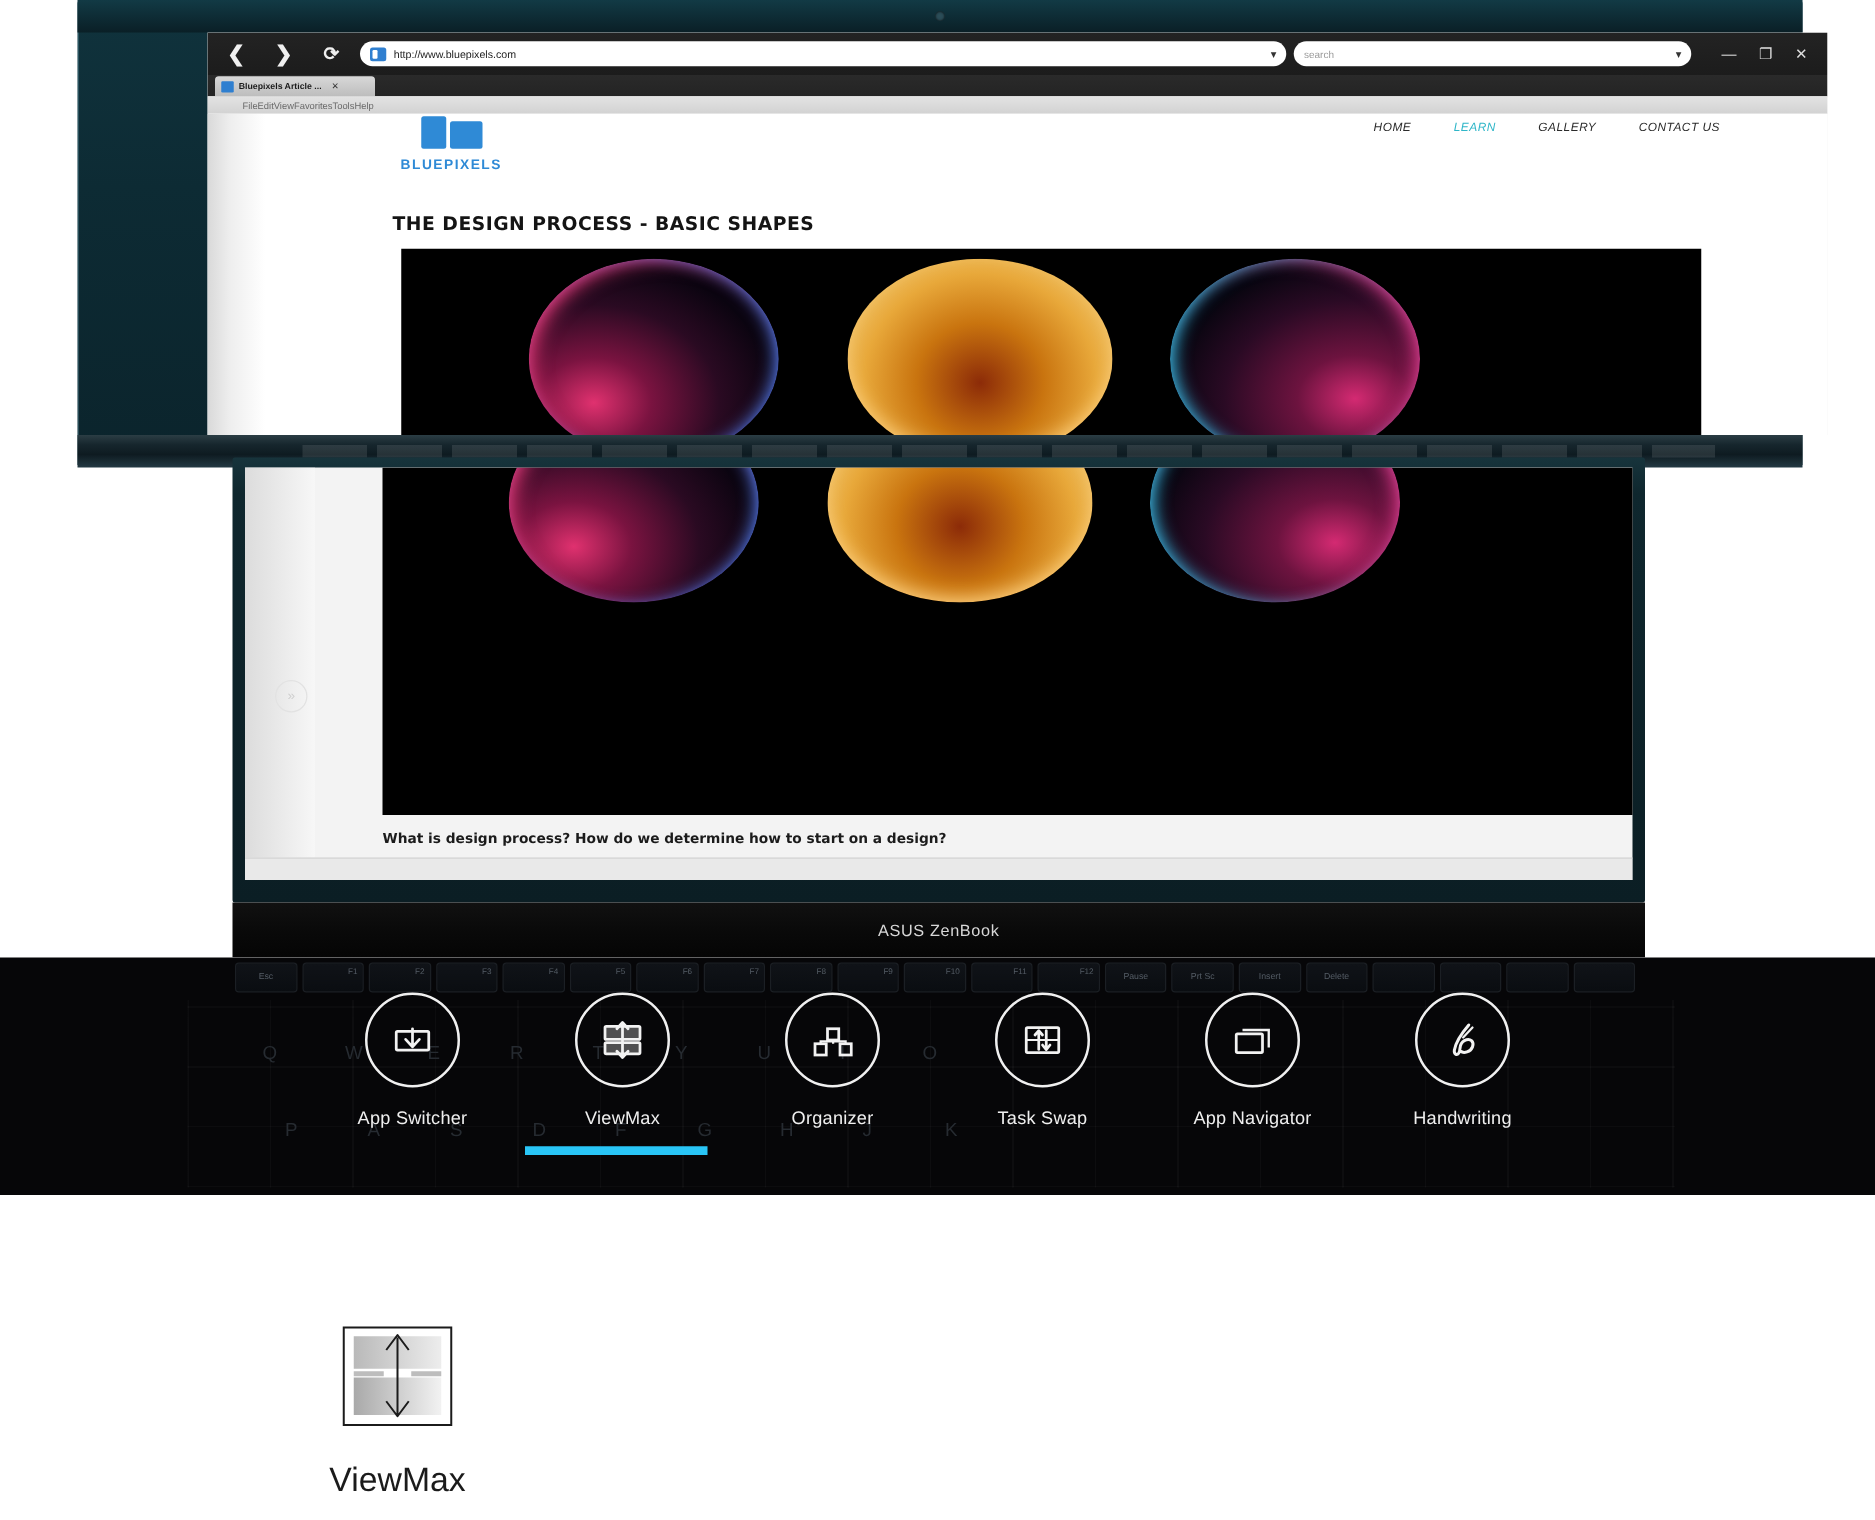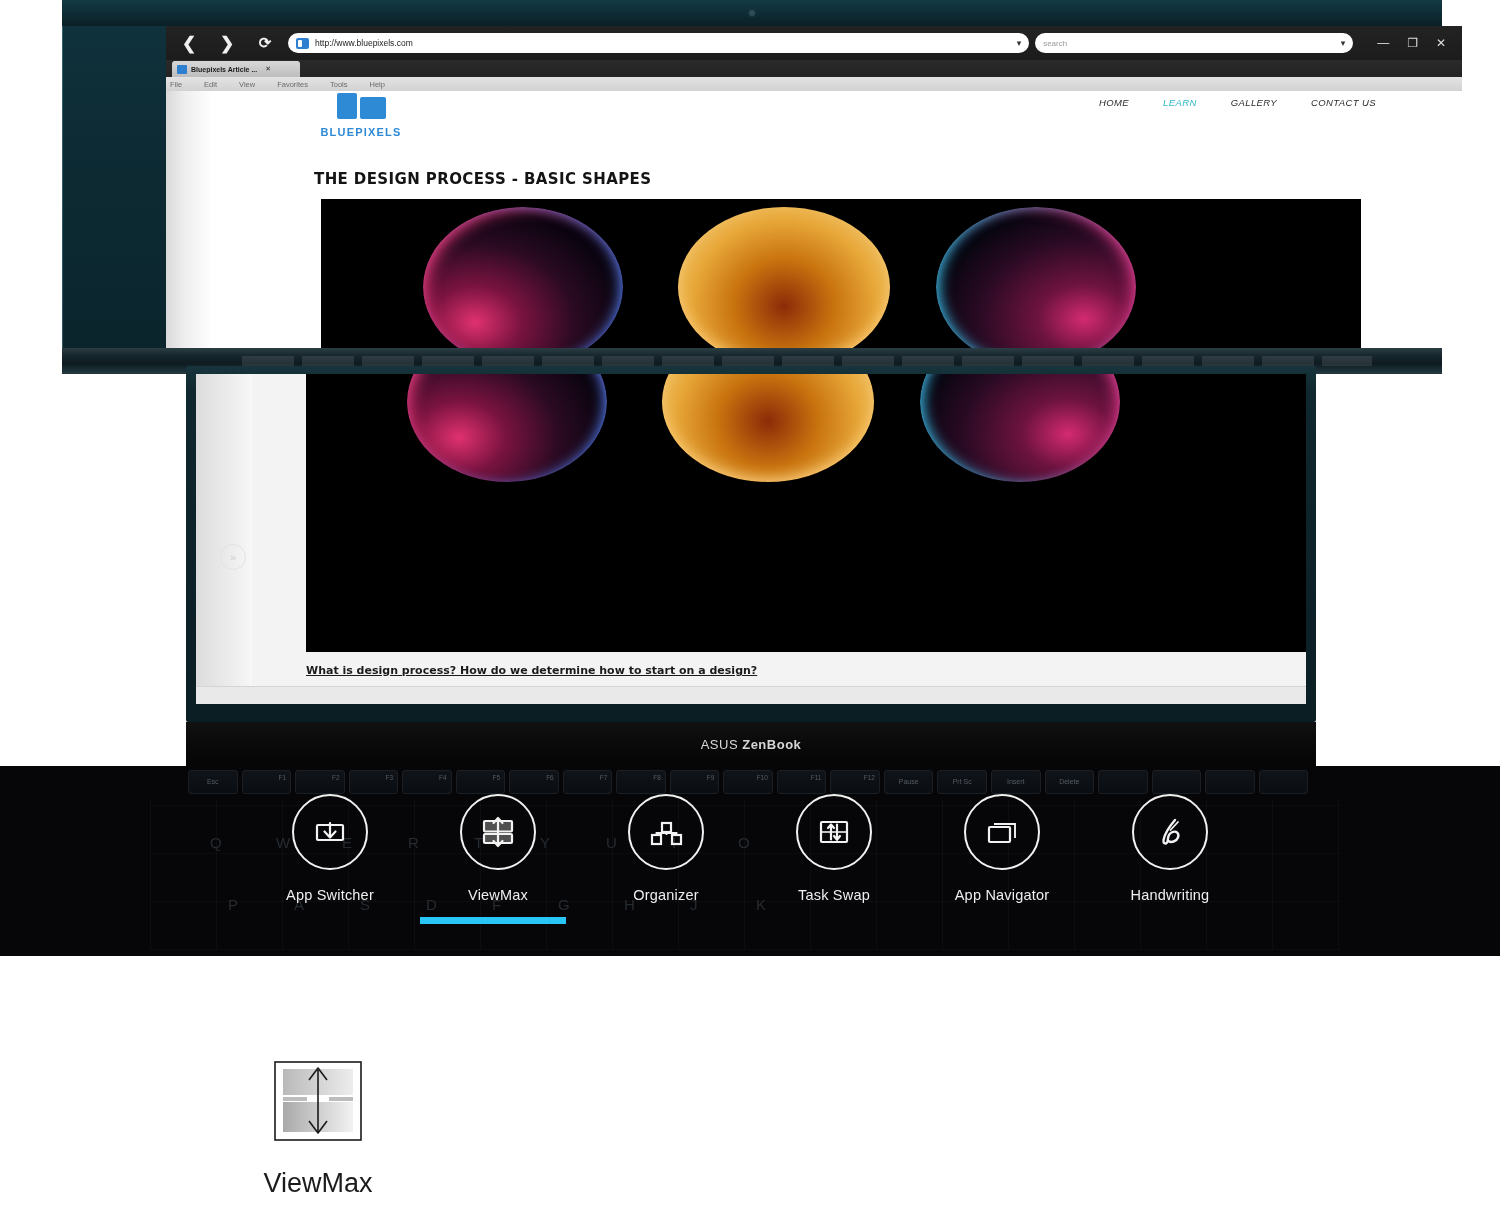--- a/index.html
+++ b/index.html
@@ -64,21 +64,21 @@
   .tab { position:absolute; left:6px; top:1px; height:16px; min-width:128px;
     background:linear-gradient(180deg,#d8d8d8,#bdbdbd); border-radius:3px 3px 0 0;
     display:flex; align-items:center; gap:4px; padding:0 5px; }
   .tab .tfav { width:10px; height:9px; background:#2f7fd0; border-radius:1px; flex:none; }
   .tab .ttitle { font-size:7px; color:#1a1a1a; font-weight:bold; white-space:nowrap;
     overflow:hidden; text-overflow:ellipsis; max-width:84px; }
   .tab .tclose { font-size:7px; color:#333; margin-left:4px; }
 
   .menubar { position:absolute; left:0; top:51px; width:100%; height:14px;
     background:linear-gradient(180deg,#e3e3e3,#d2d2d2); display:flex; align-items:center;
-    gap:22px; padding-left:4px; }
+    padding-left:28px; }
   .menubar span { font-size:7.5px; color:#6a6a6a; }
 
   
   .site-top { position:absolute; left:0; top:65px; width:100%; height:257px; background:#fff;
     overflow:hidden; }
   .site-shadowband { position:absolute; left:0; top:0; width:100%; height:100%;
     background:linear-gradient(90deg,#d9d9d9 0px,#eee 18px,#fff 46px,#fff 100%); }
   .brand { position:absolute; left:120px; top:-2px; width:150px; text-align:center; }
   .brand .bmark { height:30px; display:flex; align-items:flex-end; justify-content:center; gap:3px; }
   .brand .bmark i { display:block; background:#2f8ad6; border-radius:2px; }
@@ -124,30 +124,30 @@
   .sb-leftrail { position:absolute; left:0; top:0; width:56px; height:100%;
     background:linear-gradient(90deg,#dcdcdc,#f7f7f7); }
   .expand-arrow { position:absolute; left:24px; top:170px; width:26px; height:26px;
     border-radius:50%; border:1px solid #e2e2e2; color:#cfcfcf; font-size:11px;
     display:flex; align-items:center; justify-content:center; }
   .hero-bot { position:absolute; left:110px; top:0px; width:1010px; height:278px;
     background:#000; overflow:hidden; }
   .hero-bot .bubwrap { position:absolute; left:-1px; top:-52px; width:100%; height:160px; }
   .hero-bot .bub { top:0; }
   .caption-bot { position:absolute; left:110px; top:290px; font-size:11px; font-weight:bold;
-    color:#1b1b1b; font-family:"DejaVu Sans", sans-serif;text-decoration:underline; }
+    color:#1b1b1b; font-family:"DejaVu Sans", sans-serif; }
   .sb-botstrip { position:absolute; left:0; bottom:0; width:100%; height:18px;
     background:#e9e9e9; border-top:1px solid #d4d4d4; }
 
   
   .palmrest { position:absolute; left:186px; top:722px; width:1130px; height:44px;
     background: linear-gradient(180deg,#111111 0%, #090909 55%, #050505 100%);
     display:flex; align-items:center; justify-content:center; }
   .zen-logo { font-size:13px; letter-spacing:.5px; color:#d7d7d7; font-family:"Liberation Sans", sans-serif; }
-  .zen-logo b { font-weight:bold; }
+  .zen-logo b { font-weight:normal; }
 
   
   .kbband { position:absolute; left:0; top:766px; width:1500px; height:190px;
     background:#060608; overflow:hidden; }
   .kbrow {
     position:absolute; left:188px; top:2px; width:1120px; height:28px;
     display:flex; gap:4px; align-items:center;
   }
   .key { flex:1; height:24px; border:1px solid #1b1f24; border-radius:3px;
     background:linear-gradient(180deg,#101318,#0a0d11);

